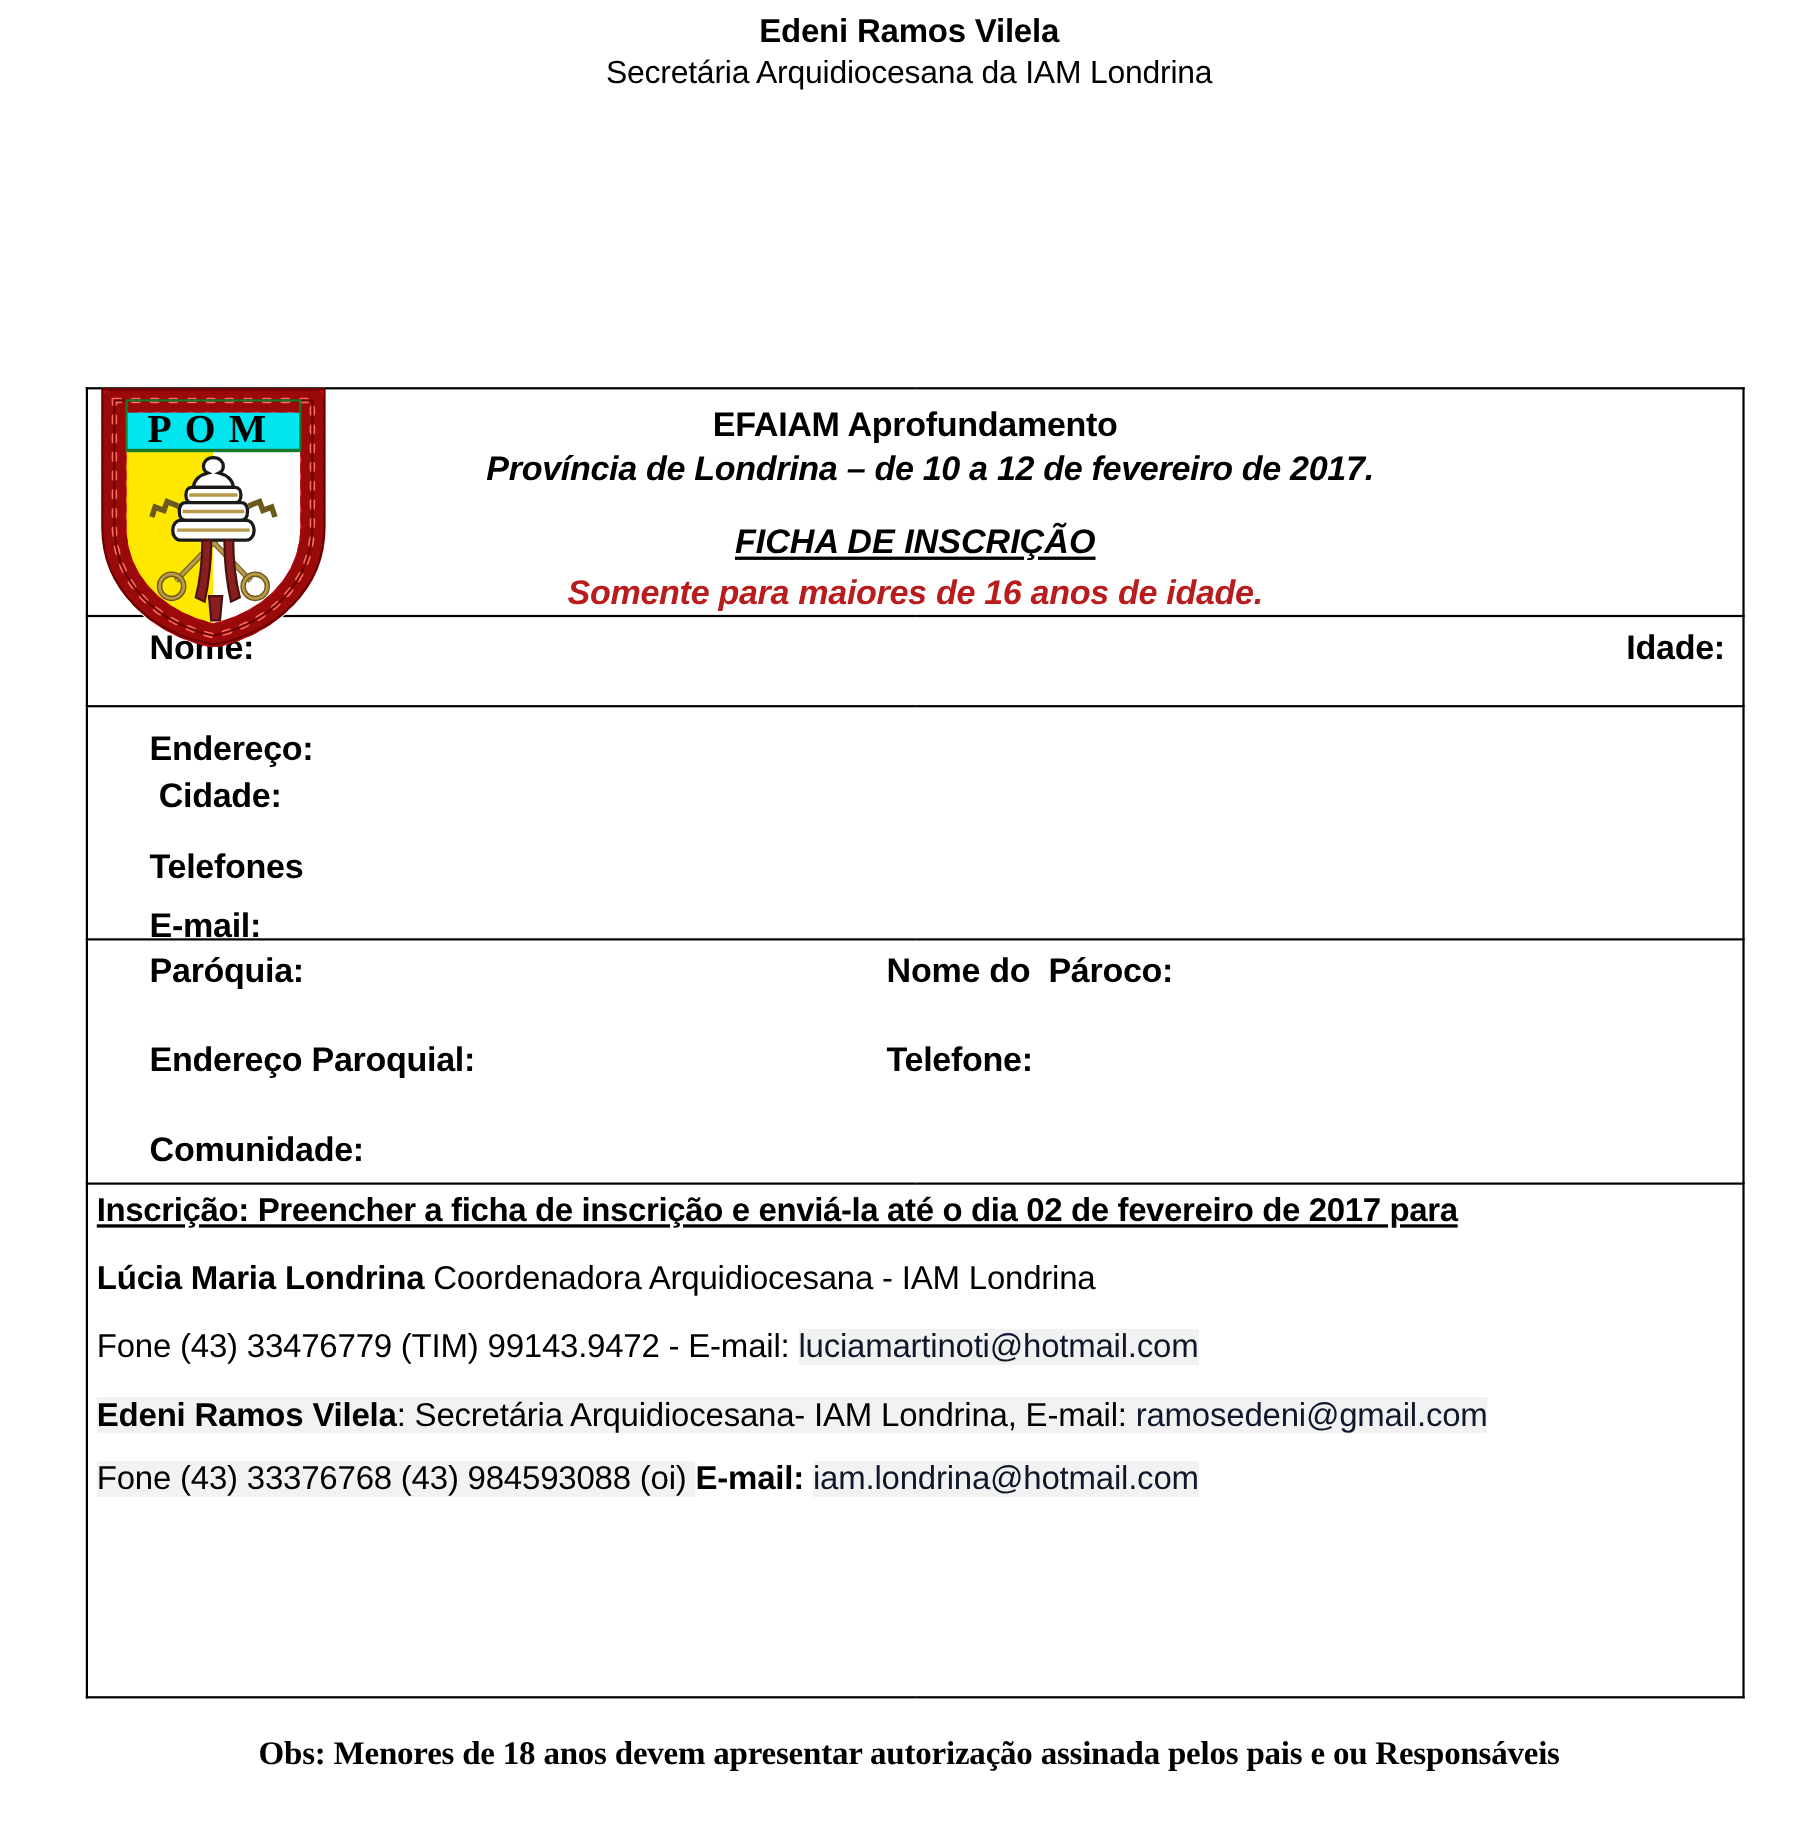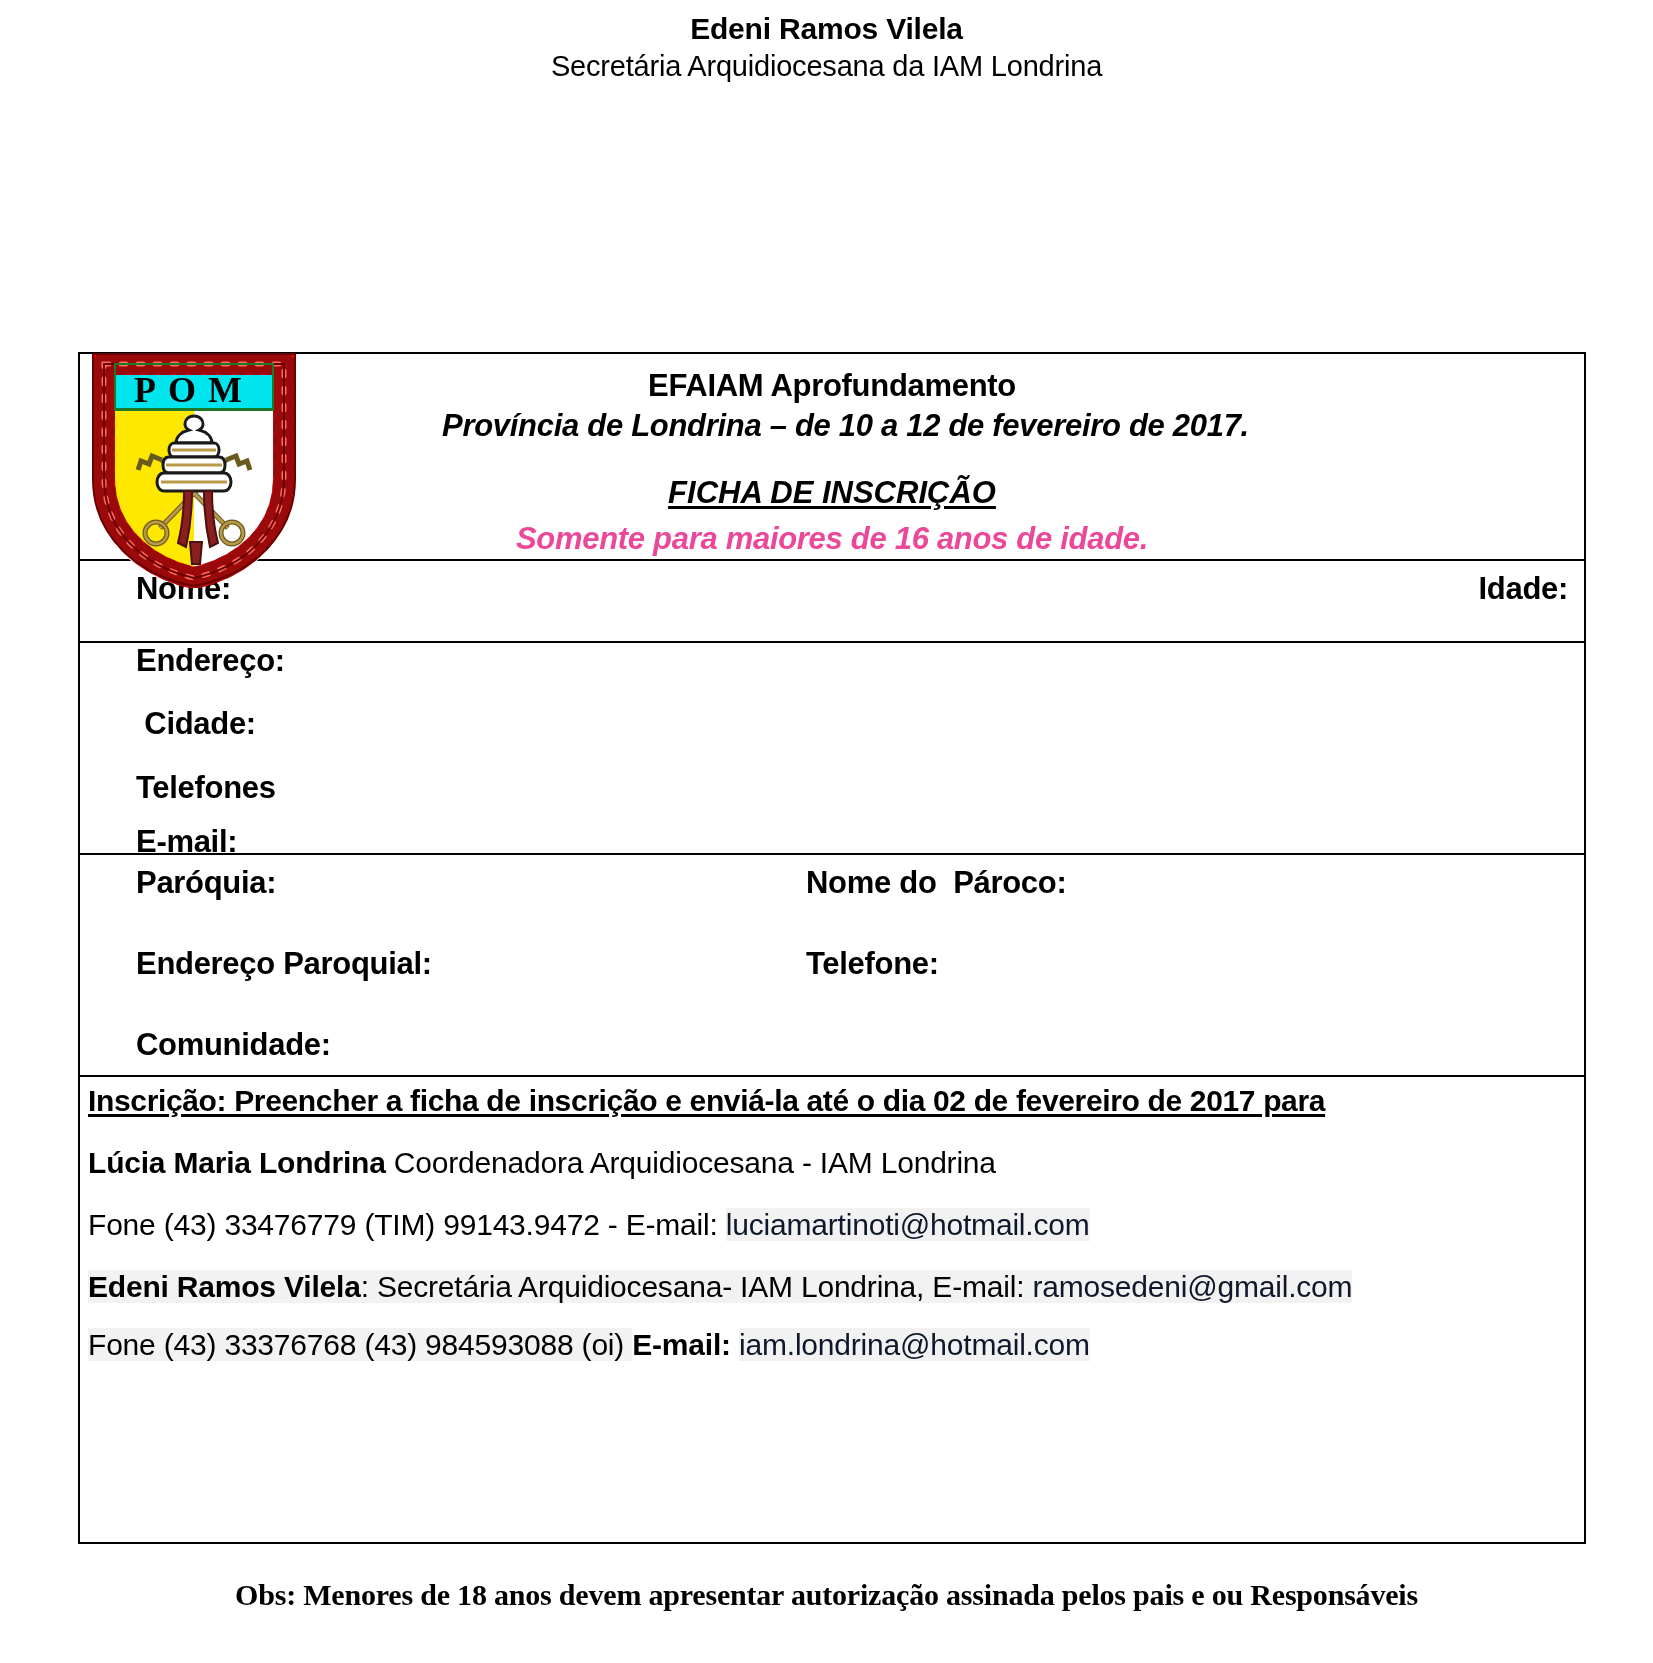--- a/index.html
+++ b/index.html
@@ -85,21 +85,21 @@
     font-style: italic;
     text-decoration: underline;
     text-underline-offset: 3px;
     line-height: 1.3;
   }
   .hdr-line4 {
     margin-top: 6px;
     font-size: 31px;
     font-weight: bold;
     font-style: italic;
-    color: #ec4899;
+    color: #b91c1c;
     line-height: 1.3;
     letter-spacing: -0.3px;
   }
 
   
   .logo {
     position: absolute;
     left: 8px;
     top: 0px;
     width: 216px;
@@ -129,21 +129,21 @@
     left: 56px;
     top: 12px;
   }
   .row-nome .label.idade {
     position: absolute;
     right: 16px;
     top: 12px;
   }
 
   .row-endereco { height: 210px; }
-  .row-endereco .label.l1 { position: absolute; left: 56px; top: 2px; }
+  .row-endereco .label.l1 { position: absolute; left: 56px; top: 22px; }
   .row-endereco .label.l2 { position: absolute; left: 56px; top: 65px; }
   .row-endereco .label.l3 { position: absolute; left: 56px; top: 129px; }
   .row-endereco .label.l4 { position: absolute; left: 56px; top: 183px; }
 
   .row-paroquia { height: 220px; }
   .row-paroquia .label.p1 { position: absolute; left: 56px; top: 12px; }
   .row-paroquia .label.p2 { position: absolute; left: 726px; top: 12px; }
   .row-paroquia .label.p3 { position: absolute; left: 56px; top: 93px; }
   .row-paroquia .label.p4 { position: absolute; left: 726px; top: 93px; }
   .row-paroquia .label.p5 { position: absolute; left: 56px; top: 174px; }

